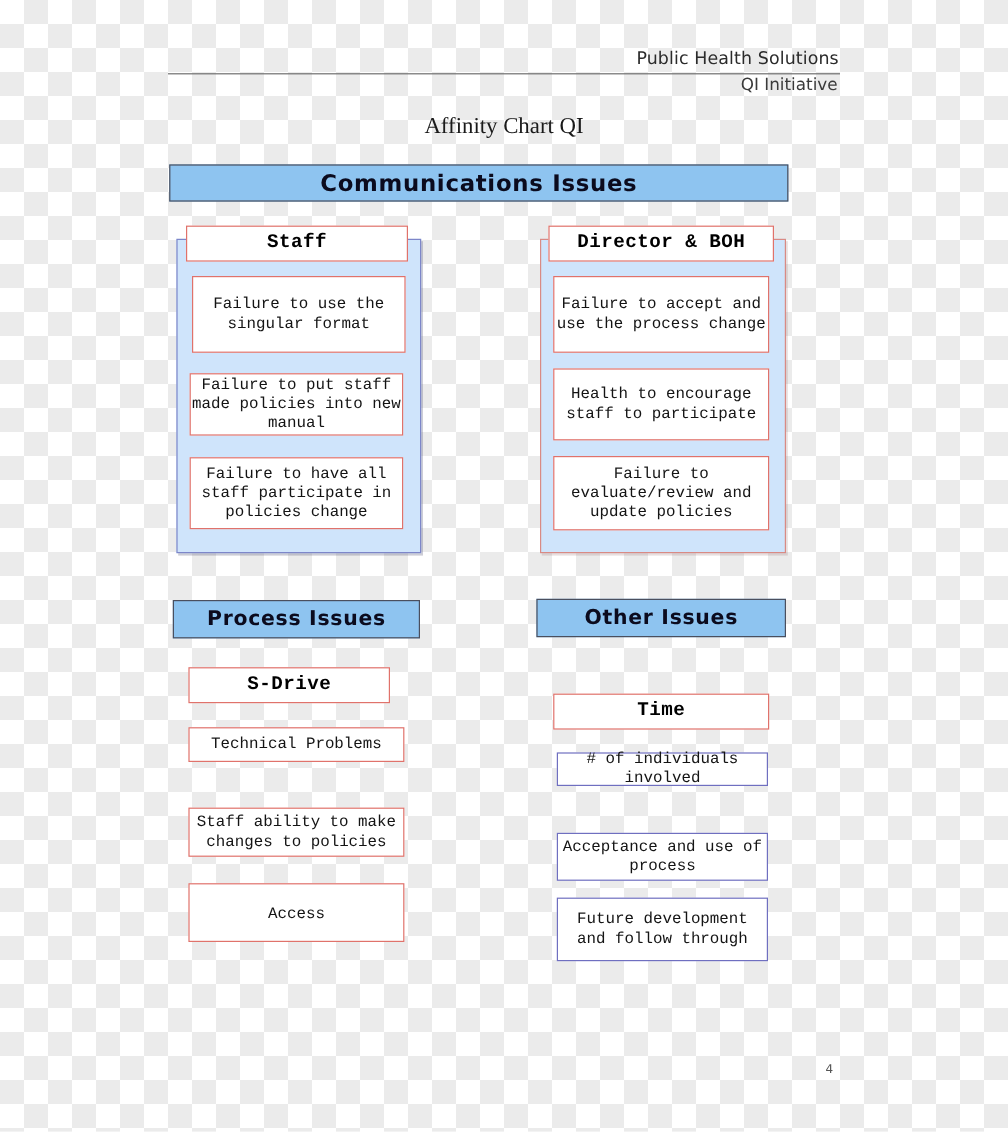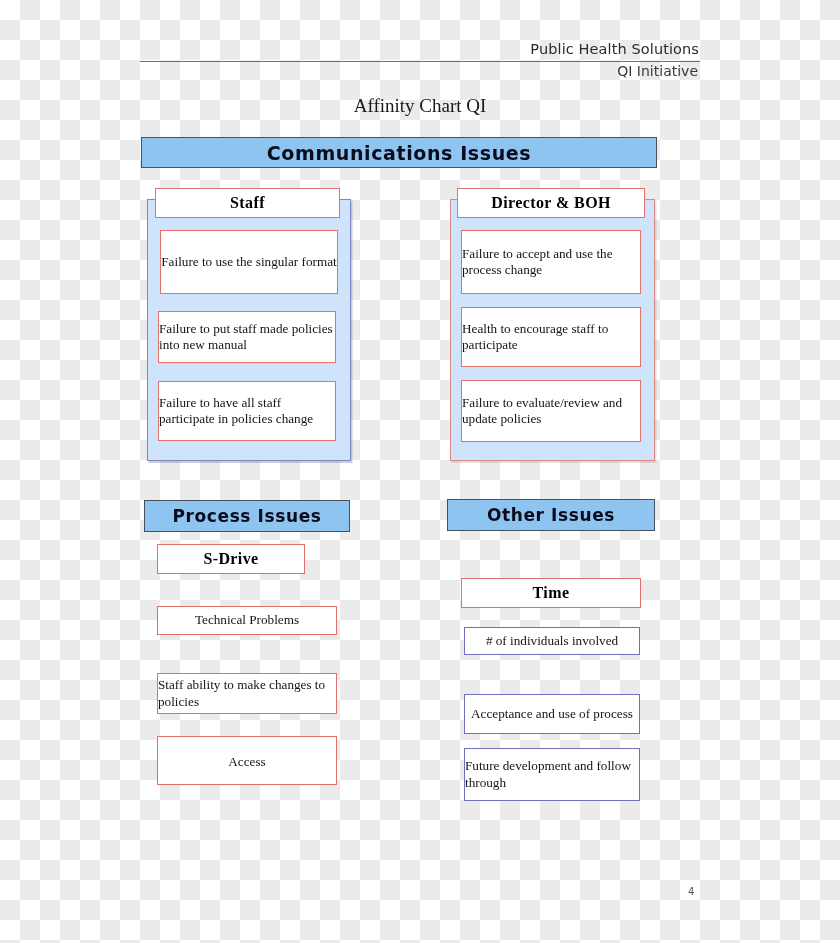--- a/index.html
+++ b/index.html
@@ -107,21 +107,22 @@
   }
 
   
   .card {
     position: absolute;
     background: #ffffff;
     box-sizing: border-box;
     display: flex;
     align-items: center;
     justify-content: center;
-    font-family: Liberation Serif, serif;
+    text-align: center;
+    font-family: Liberation Mono, monospace;
     color: #141414;
     line-height: 1.22;
   }
   .card.red    { border: 1.4px solid #e0726b; }
   .card.blue   { border: 1.4px solid #6f6fc0; }
   .card.header-card {
     font-weight: bold;
     font-size: 16px;
     letter-spacing: 0.4px;
     color: #000000;
@@ -137,21 +138,21 @@
   #card-staff-2    { left: 158px; top: 311px; width: 178px; height: 52px; }
   #card-staff-3    { left: 158px; top: 381px; width: 178px; height: 60px; }
 
   
   #card-dir-head { left: 457px; top: 188px; width: 188px; height: 30px; }
   #card-dir-1    { left: 461px; top: 230px; width: 180px; height: 64px; }
   #card-dir-2    { left: 461px; top: 307px; width: 180px; height: 60px; }
   #card-dir-3    { left: 461px; top: 380px; width: 180px; height: 62px; }
 
   
-  #card-sdrive-head { left: 157px; top: 544px; width: 148px; height: 30px; }
+  #card-sdrive-head { left: 157px; top: 556px; width: 168px; height: 30px; }
   #card-proc-1      { left: 157px; top: 606px; width: 180px; height: 29px; }
   #card-proc-2      { left: 157px; top: 673px; width: 180px; height: 41px; }
   #card-proc-3      { left: 157px; top: 736px; width: 180px; height: 49px; }
 
   
   #card-time-head { left: 461px; top: 578px; width: 180px; height: 30px; }
   #card-other-1   { left: 464px; top: 627px; width: 176px; height: 28px; }
   #card-other-2   { left: 464px; top: 694px; width: 176px; height: 40px; }
   #card-other-3   { left: 464px; top: 748px; width: 176px; height: 53px; }
 

